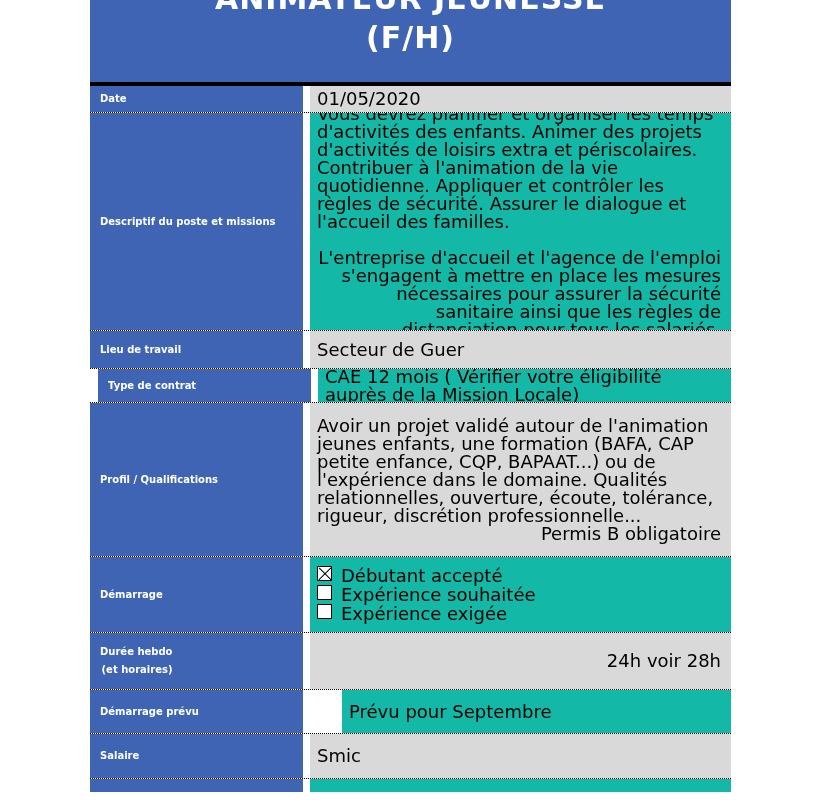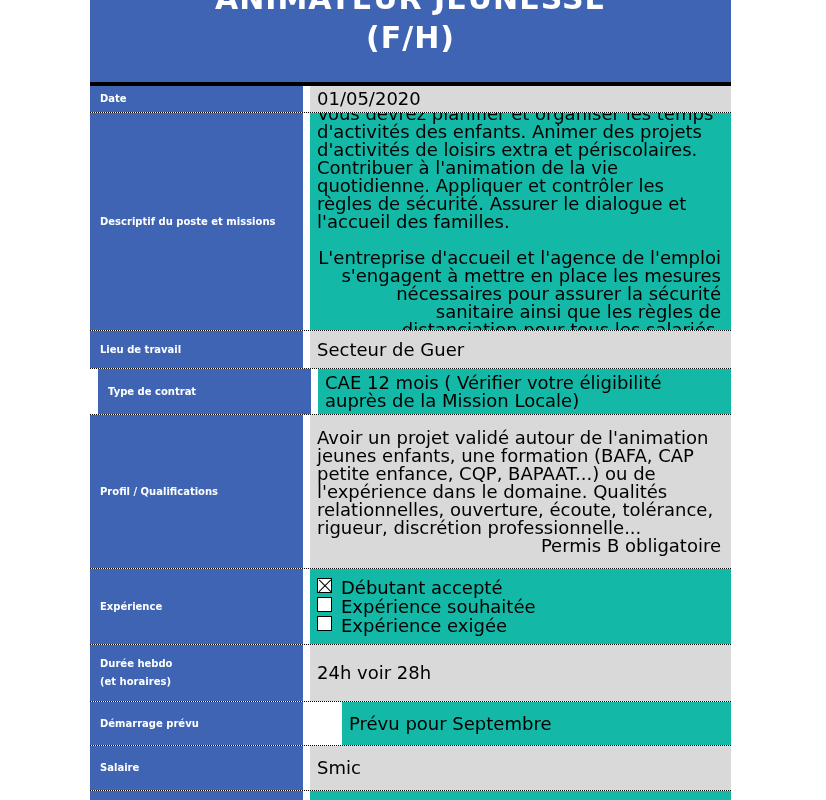--- a/index.html
+++ b/index.html
@@ -56,24 +56,24 @@
   .value-cell.gray { background: var(--row-gray, #D9D9D9); }
   .value-cell.white { background: #14b8a6; }
   .value-cell p.para { margin: 0; }
   .value-cell p.para + p.para { margin-top: 18px; text-align: right; }
   .value-cell p.tight + p.tight { margin-top: 0; }
 
   
   .h-date    { height: 27px; }
   .h-desc    { height: 218px; }
   .h-lieu    { height: 38px; }
-  .h-type    { height: 46px; padding-left: 8px; }
+  .h-type    { height: 34px; padding-left: 8px; }
   .h-profil  { height: 154px; }
   .h-exp     { height: 76px; }
-  .h-duree   { height: 57px; }
+  .h-duree   { height: 57px; text-align: right; }
   .h-dem     { height: 44px; gap: 16px; }
   .h-sal     { height: 45px; }
   .h-partial { height: 13px; border-bottom: none; }
 
   
   .option { display: flex; align-items: flex-start; line-height: 19px; }
   .checkbox {
     width: 15px; height: 15px; flex: none;
     border: 1.5px solid #000; background: #fff;
     display: inline-block; position: relative; margin-right: 9px;
@@ -148,21 +148,21 @@
       </div>
       <div class="gap-col"></div>
       <div class="value-cell gray">
         <p class="para tight">Avoir un projet validé autour de l'animation jeunes enfants, une formation (BAFA, CAP petite enfance, CQP, BAPAAT...) ou de l'expérience dans le domaine. Qualités relationnelles, ouverture, écoute, tolérance, rigueur, discrétion professionnelle...</p>
         <p class="para tight">Permis B obligatoire</p>
       </div>
     </div>
 
     <div class="row h-exp">
       <div class="label-cell">
-        <span>Expérience</span>
+        <span>Démarrage</span>
       </div>
       <div class="gap-col"></div>
       <div class="value-cell white">
         <div class="option">
           <span class="checkbox checked"></span>
           <span>Débutant accepté</span>
         </div>
         <div class="option">
           <span class="checkbox"></span>
           <span>Expérience souhaitée</span>

